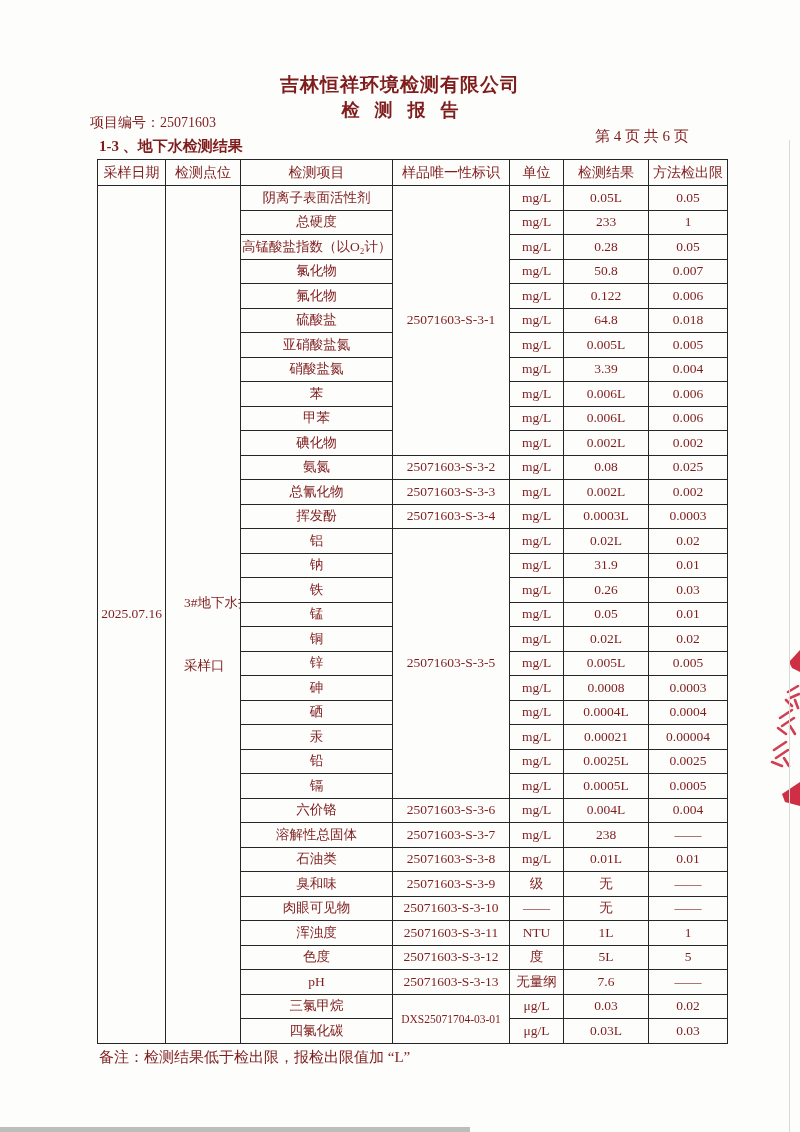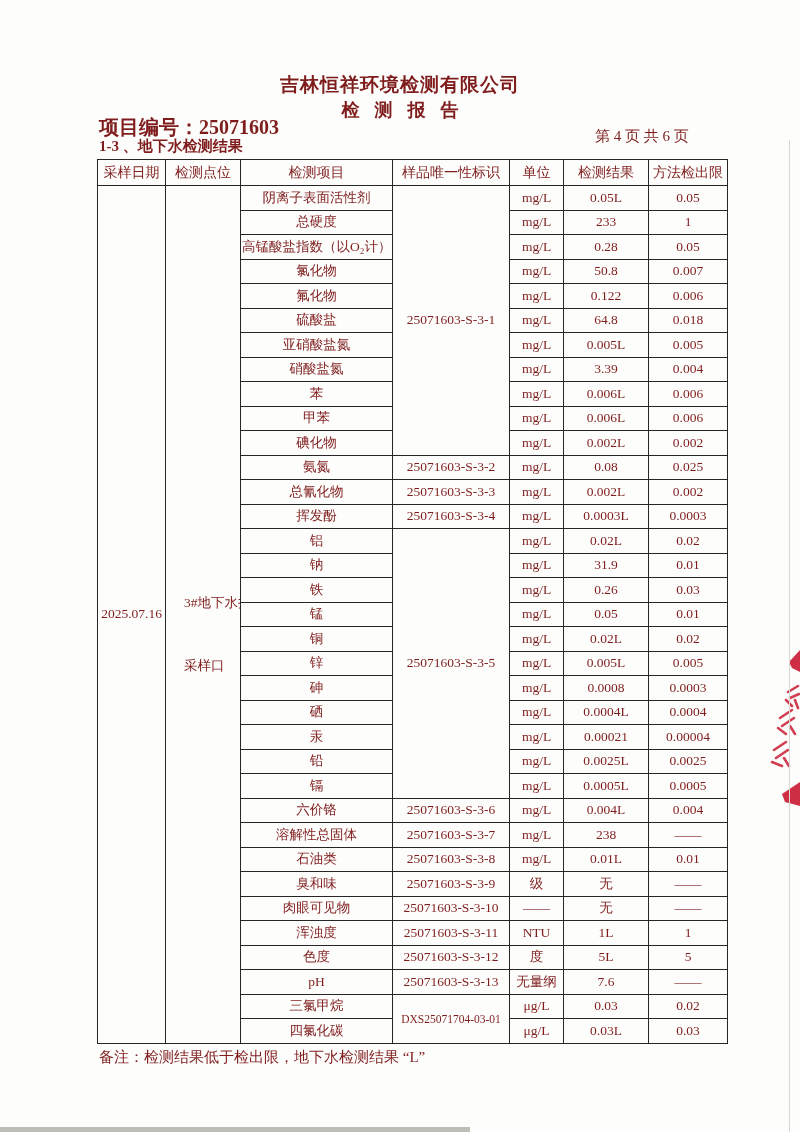--- a/index.html
+++ b/index.html
@@ -29,22 +29,22 @@
     position:absolute; top:72px; left:0; width:100%;
     text-align:center; font-size:19px; font-weight:bold;
     letter-spacing:1px;
   }
   .report-title {
     position:absolute; top:98px; left:0; width:100%;
     text-align:center; font-size:18px; font-weight:bold;
     letter-spacing:15px; text-indent:15px;
   }
   .project-no {
-    position:absolute; top:114px; left:99px;
-    font-size:20px; font-weight:bold;
+    position:absolute; top:114px; left:90px;
+    font-size:14px; font-weight:normal;
   }
   .page-info {
     position:absolute; top:127px; left:595px;
     font-size:15px;
   }
   .section-title {
     position:absolute; top:137px; left:99px;
     font-size:15px; font-weight:bold;
   }
 
@@ -336,21 +336,21 @@
         </tr>
         <tr>
           <td class="item-cell">四氯化碳</td>
           <td class="unit-cell">μg/L</td>
           <td class="result-cell">0.03L</td>
           <td class="limit-cell">0.03</td>
         </tr>
       </tbody>
   </table>
 
-  <div class="note">备注：检测结果低于检出限，地下水检测结果 “L”</div>
+  <div class="note">备注：检测结果低于检出限，报检出限值加 “L”</div>
 
   <svg class="seal" viewBox="0 0 38 160">
     <g fill="#ce2f44">
       <polygon points="27,14 38,2 38,24 30,20"></polygon>
       <polygon points="20,146 38,134 38,158 23,154"></polygon>
     </g>
     <g stroke="#ce2f44" stroke-width="2.6" stroke-linecap="round" opacity="0.92">
       <path d="M26 44 L36 38 M28 50 L37 46 M24 52 L30 58 M33 52 L36 60"></path>
       <path d="M18 70 L30 62 M20 78 L32 70 M16 80 L24 86 M28 78 L33 86"></path>
       <path d="M12 102 L24 94 M14 110 L26 102 M10 114 L20 118 M22 110 L27 118"></path>

